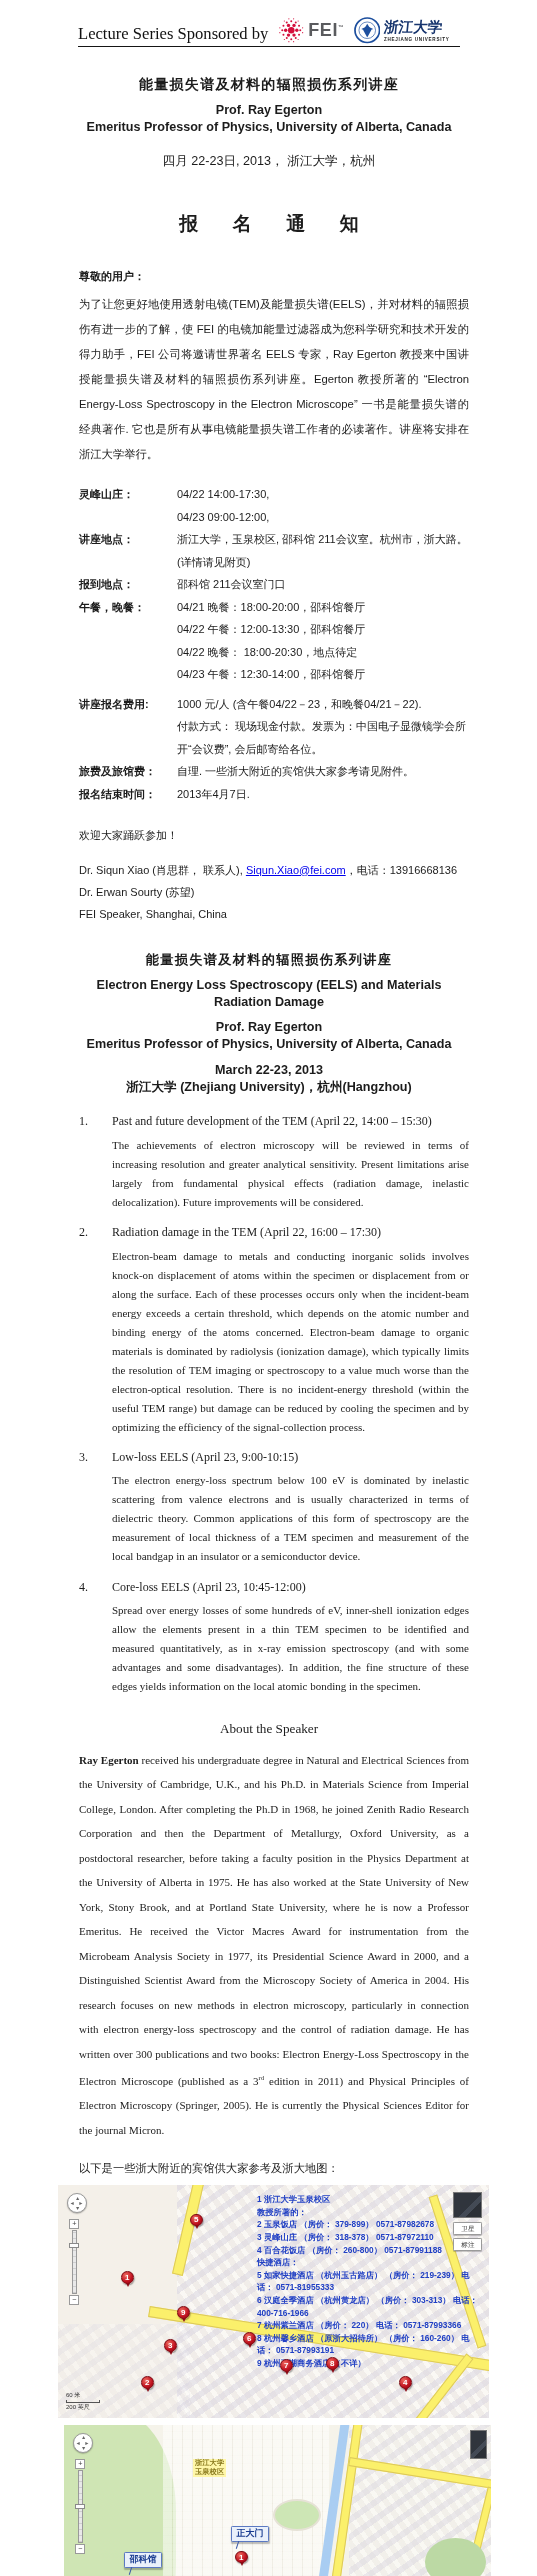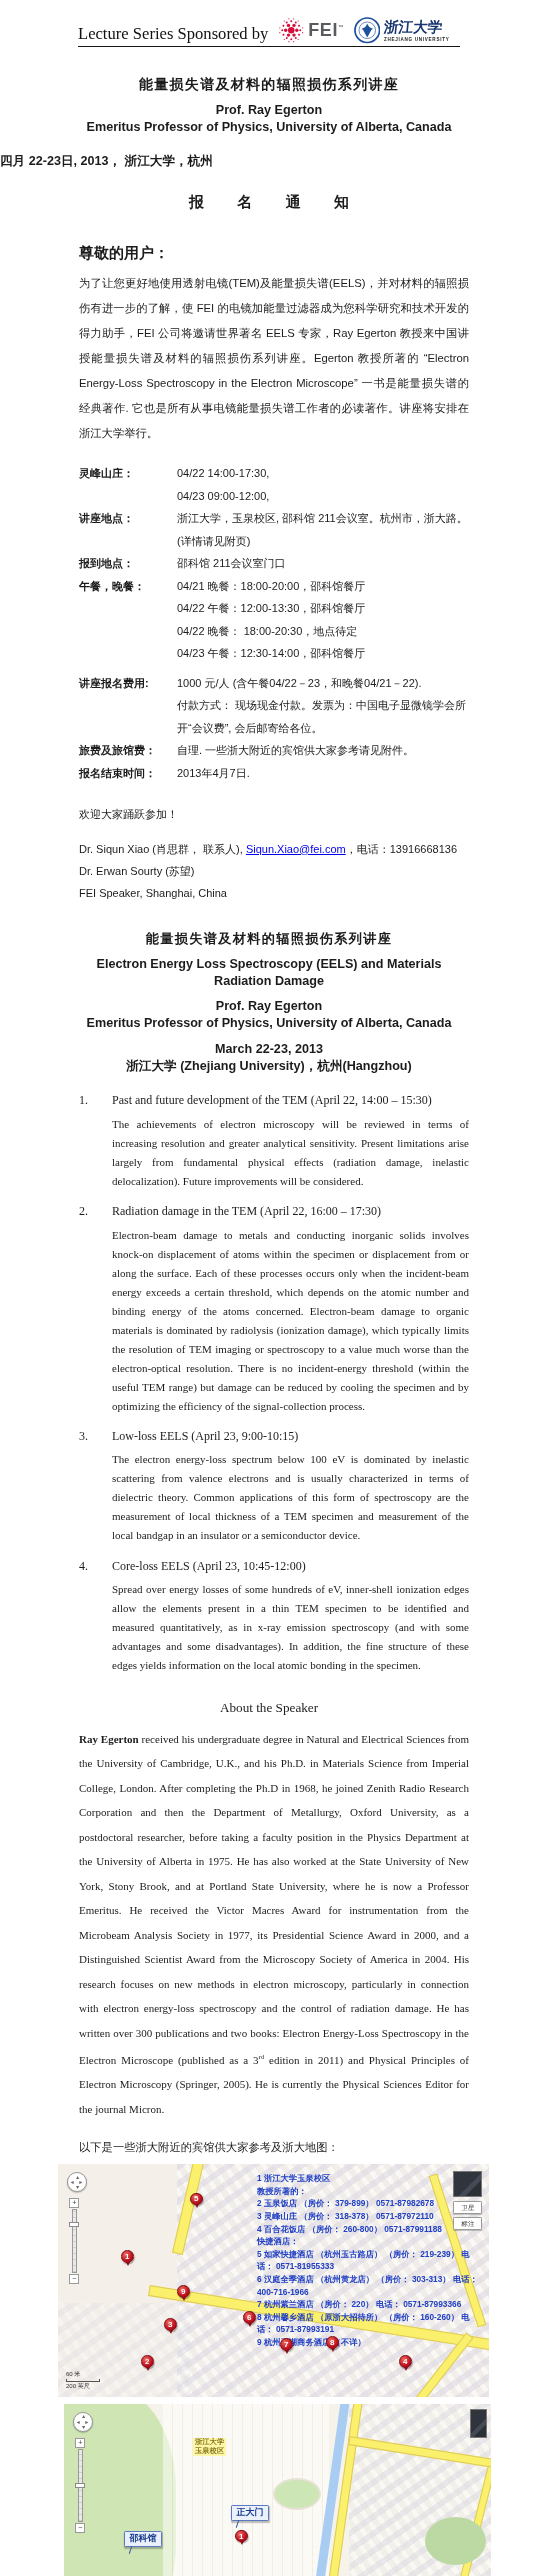--- a/index.html
+++ b/index.html
@@ -24,26 +24,26 @@
   .logo-fei { display:flex; align-items:center; gap:4px; }
   .fei-word { font-family:"Liberation Sans", sans-serif; font-weight:bold; color:#5a5b5e; letter-spacing:0.7px; }
   .fei-word sup { font-size:5.3px; color:#5a5b5e; }
   .logo-zju { display:flex; align-items:center; gap:4px; }
   .zju-cn { font-family:"Liberation Serif", serif; font-weight:bold; color:#17356e; transform:skewX(-6deg); }
   .zju-en { font-size:4.6px; font-weight:bold; color:#222; letter-spacing:0.7px; }
 
   
   .t-cn { margin-top:29px; text-align:center; font-size:14px; font-weight:bold; letter-spacing:1.3px; }
   .t-speaker { margin-top:8px; text-align:center; font-size:12.6px; font-weight:bold; line-height:17px; }
-  .t-date { margin-top:17px; text-align:left; font-size:12.6px; font-weight:bold; }
-
-  .notice-title { margin-top:23px; text-align:center; font-size:15px; font-weight:bold; letter-spacing:14.6px; text-indent:14.6px; }
+  .t-date { margin-top:17px; text-align:center; font-size:12.6px; font-weight:normal; }
+
+  .notice-title { margin-top:41px; text-align:center; font-size:19px; font-weight:bold; letter-spacing:14.6px; text-indent:14.6px; }
 
   .bodyblock { margin:0 69px 0 79px; }
-  .salutation { margin-top:32px; font-size:15px; font-weight:bold; }
+  .salutation { margin-top:32px; font-size:11px; font-weight:bold; }
   .intro { margin-top:8px; font-size:11.3px; line-height:25px; text-align:justify; }
 
   
   .details { margin-top:16px; font-size:11px; }
   .drow { display:flex; }
   .drow.gap { margin-top:7px; }
   .dlabel { width:98px; font-weight:bold; line-height:22.5px; flex:none; }
   .dval { flex:1; }
   .dline { line-height:22.5px; }
 

